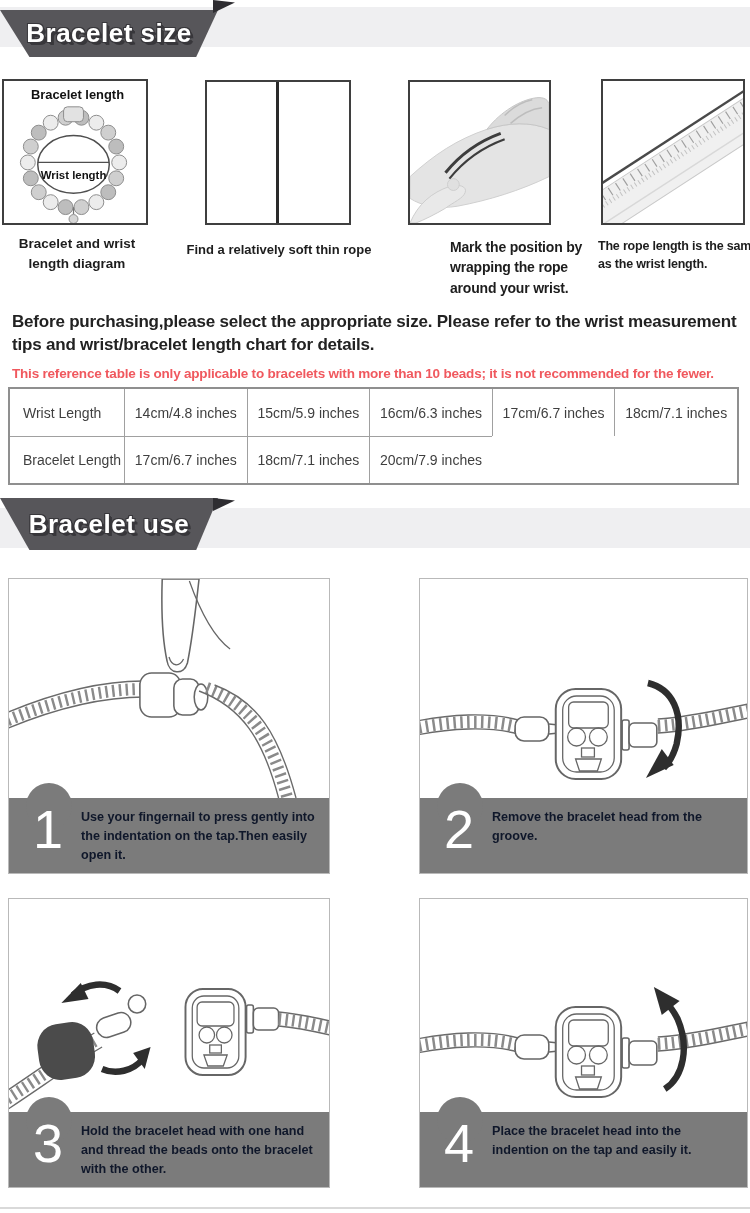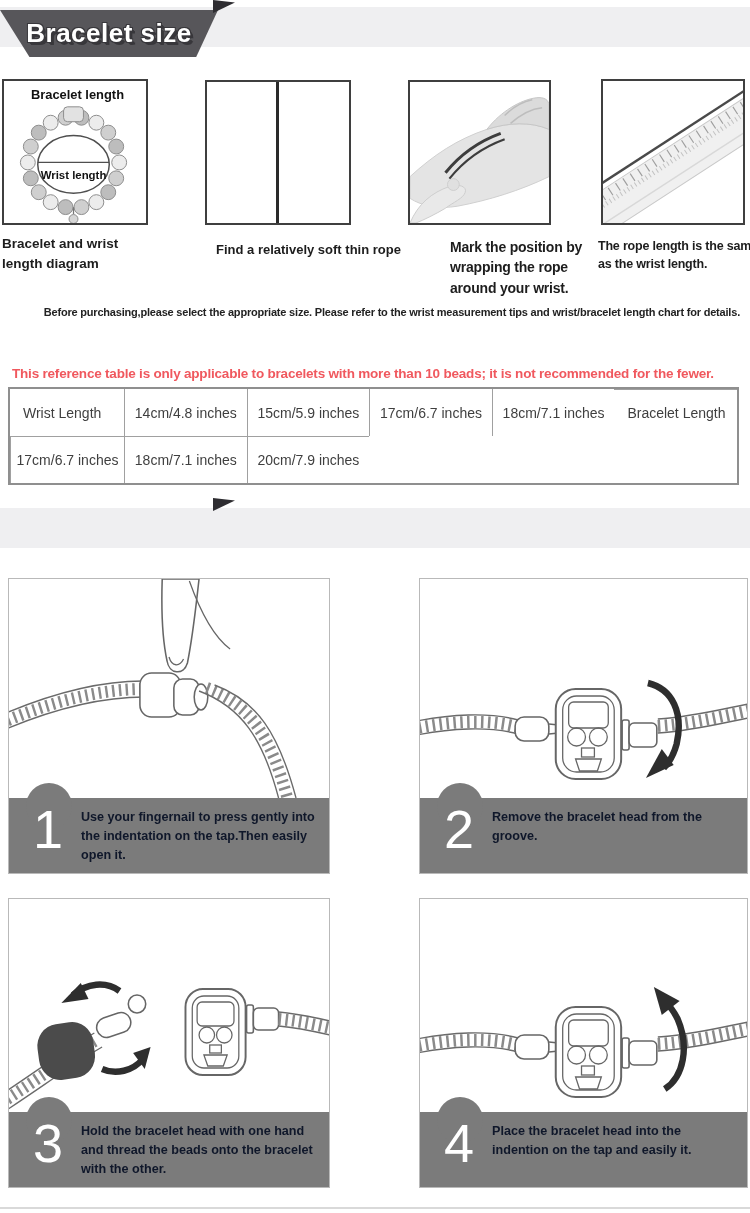--- a/index.html
+++ b/index.html
@@ -13,27 +13,27 @@
                 display:flex;align-items:center;justify-content:center;}
   .banner-title{font-size:26px;font-weight:800;color:#ffffff;letter-spacing:.5px;
                 text-shadow:2px 2px 0 #38373b,-1px 1px 0 #38373b,1px -1px 0 #38373b,
                             -1px -1px 0 #38373b,3px 3px 0 #38373b;}
   .banner-fold{position:absolute;width:22px;height:13px;background:#2e2d31;
                clip-path:polygon(0 0,100% 20%,0 100%);}
 
   
   .fig-box{position:absolute;border:2px solid #3f3f3f;background:#ffffff;box-sizing:border-box;}
   .fig-caption{position:absolute;font-weight:700;color:#1d1d1d;line-height:1.45;}
-  .cap-center{}
+  .cap-center{text-align:center;}
   .rope-line{position:absolute;top:0;bottom:0;left:50%;width:3px;margin-left:-2px;background:#2a2a2a;}
   svg text{font-family:"Liberation Sans","DejaVu Sans",sans-serif;}
 
   
-  .intro{position:absolute;left:12px;top:294px;width:728px;font-size:11px;font-weight:700;
-         letter-spacing:-.2px;line-height:1.35;color:#222222;text-align:right;}
+  .intro{position:absolute;left:12px;top:294px;width:728px;font-size:17px;font-weight:700;
+         letter-spacing:-.2px;line-height:1.35;color:#222222;}
   .warning{position:absolute;left:12px;top:352px;width:740px;font-size:13.5px;font-weight:700;
            letter-spacing:-.2px;color:#f0585e;white-space:nowrap;}
 
   
   .size-table{position:absolute;left:8px;top:387px;width:731px;border:2px solid #8f8f8f;
               display:grid;grid-template-columns:114px repeat(5,1fr);grid-auto-rows:47px;
               background:#ffffff;box-sizing:border-box;}
   .size-table .cell{display:flex;align-items:center;justify-content:center;font-size:14px;
                     color:#3f3f3f;border-left:1.5px solid #a0a0a0;box-sizing:border-box;}
   .size-table .row2{border-top:1.5px solid #a0a0a0;}
@@ -126,41 +126,45 @@
         <line x1="-40" y1="60" x2="190" y2="60" stroke="#4a4a4a" stroke-width="2.5"></line>
         <rect x="-40" y="66" width="230" height="40" fill="#f0f0f0" stroke="#c9c9c9"></rect>
         <line x1="-36" y1="72" x2="190" y2="72" stroke="#9f9f9f" stroke-width="9" stroke-dasharray="1.2 7.8"></line>
         <line x1="-36" y1="80" x2="190" y2="80" stroke="#c2c2c2" stroke-width="5" stroke-dasharray="1 3.4"></line>
         <line x1="-40" y1="96" x2="190" y2="96" stroke="#d8d8d8" stroke-width="1.5"></line>
       </g>
     </svg>
   </div>
 
   <div class="fig-caption cap-center" style="left:2px;top:234px;width:150px;font-size:13.5px;">Bracelet and wrist length diagram</div>
-  <div class="fig-caption cap-center" style="left:183px;top:241px;width:192px;font-size:13px;white-space:nowrap;margin-left:33px;">Find a relatively soft thin rope</div>
+  <div class="fig-caption cap-center" style="left:183px;top:241px;width:192px;font-size:13px;white-space:nowrap;">Find a relatively soft thin rope</div>
   <div class="fig-caption" style="left:405px;top:237px;width:162px;font-size:14px;letter-spacing:-.2px;margin-left:45px;">Mark the position by wrapping the rope around your wrist.</div>
   <div class="fig-caption" style="left:598px;top:237px;width:162px;font-size:12.5px;letter-spacing:-.2px;">The rope length is the same as the wrist length.</div>
 
   <p class="intro">Before purchasing,please select the appropriate size. Please refer to the wrist measurement tips and wrist/bracelet length chart for details.</p>
   <p class="warning">This reference table is only applicable to bracelets with more than 10 beads; it is not recommended for the fewer.</p>
 
   <div class="size-table">
     <div class="cell head">Wrist Length</div>
     <div class="cell">14cm/4.8 inches</div>
     <div class="cell">15cm/5.9 inches</div>
+    <div class="cell">16cm/6.3 inches</div>
     <div class="cell">17cm/6.7 inches</div>
     <div class="cell">18cm/7.1 inches</div>
     <div class="cell head row2">Bracelet Length</div>
     <div class="cell row2">17cm/6.7 inches</div>
     <div class="cell row2">18cm/7.1 inches</div>
     <div class="cell row2">20cm/7.9 inches</div>
   </div>
 
   <div class="banner" style="top:498px;height:52px;">
     <div class="banner-strip" style="top:10px;"></div>
+    <div class="banner-shape" style="top:0;height:52px;clip-path:polygon(0 0,100% 0,90% 100%,13.5% 100%);">
+      <span class="banner-title">Bracelet use</span>
+    </div>
     <div class="banner-fold" style="left:213px;top:0;"></div>
   </div>
 
   <div class="panel" style="left:8px;top:578px;width:322px;height:296px;">
     <svg width="320" height="219" viewBox="0 0 330 219" preserveAspectRatio="none">
       <path class="rope-dash" d="M -8 144 C 45 122 95 110 139 110"></path>
       <path class="rope-edge" d="M -8 136 C 45 114 95 102 138 102"></path>
       <path class="rope-edge" d="M -8 152 C 45 130 95 118 140 118"></path>
       <rect x="135" y="94" width="42" height="44" rx="12" class="ln2"></rect>
       <rect x="170" y="100" width="26" height="36" rx="9" class="ln2"></rect>

